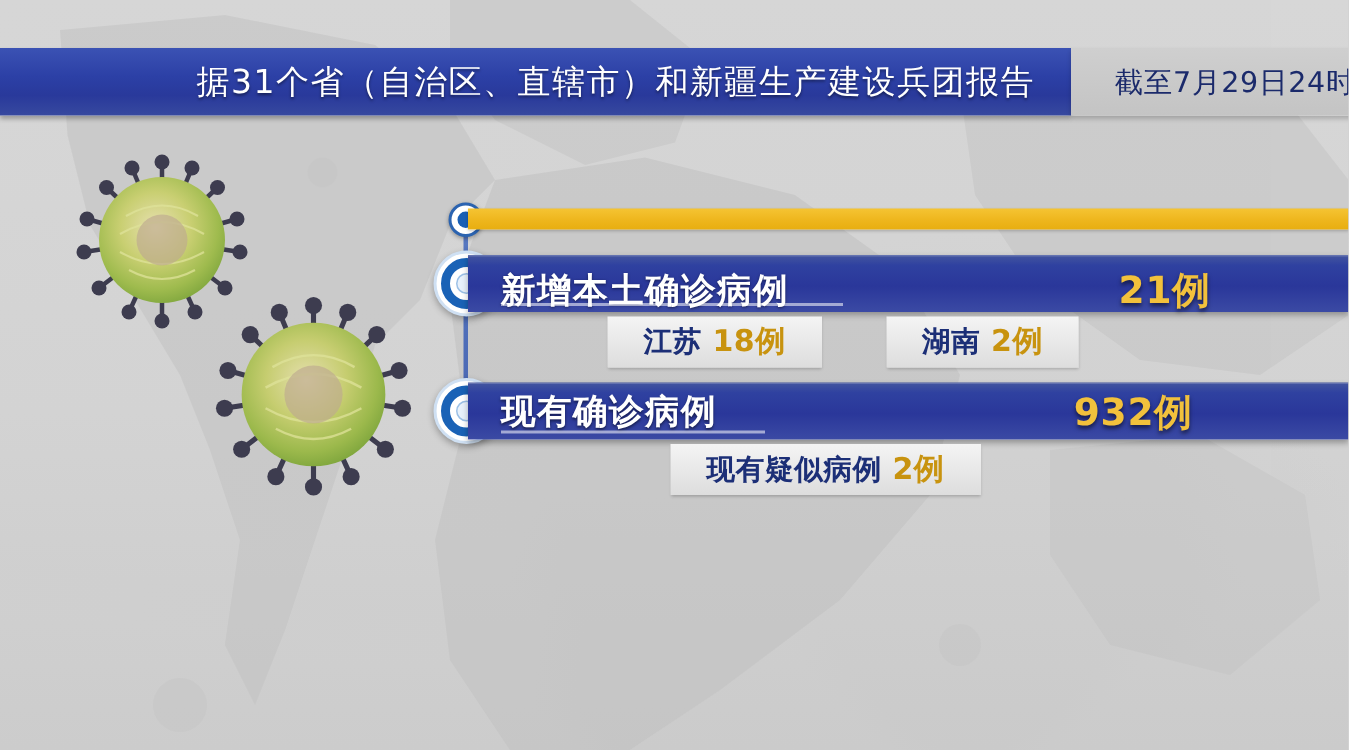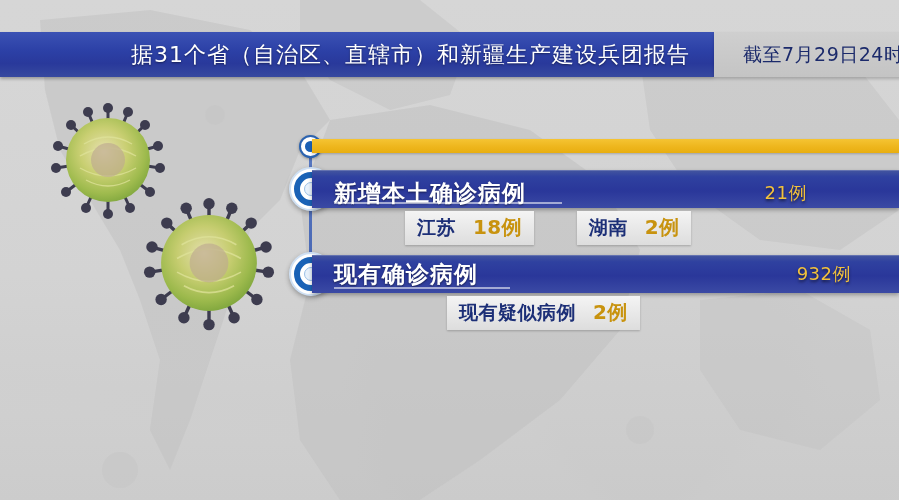--- a/index.html
+++ b/index.html
@@ -94,44 +94,44 @@
 
   
   .band{
     position:absolute;right:0;height:38px;
     background:linear-gradient(180deg,#44569f 0%,#2f41a0 18%,#2a379a 55%,#3b4aa4 100%);
     box-shadow:0 2px 4px rgba(0,0,0,.3), inset 0 1px 0 rgba(255,255,255,.18);
     display:flex;align-items:center;justify-content:space-between;
     box-sizing:border-box;
   }
   .band-1{left:312px;top:170px;padding:8px 92px 0 22px;}
-  .band-2{left:312px;top:255px;padding:0 48px 0 22px;}
+  .band-2{left:312px;top:255px;padding:0 104px 0 22px;}
   .band .label{
     color:#ffffff;font-size:23px;font-weight:bold;letter-spacing:1px;
     text-shadow:0 1px 2px rgba(0,0,0,.5);white-space:nowrap;
   }
   .band .value{
-    color:#f2c13c;font-size:18px;font-weight:normal;letter-spacing:.5px;
+    color:#f2c13c;font-size:25px;font-weight:bold;letter-spacing:.5px;
     text-shadow:0 2px 3px rgba(0,0,0,.55);white-space:nowrap;
   }
   .band .underline{
     position:absolute;left:22px;bottom:4px;height:2px;background:rgba(255,255,255,.55);
   }
   .ul-1{width:228px;}
   .ul-2{width:176px;}
 
   
   .pill-row{position:absolute;display:flex;align-items:center;}
   .pill-row-1{left:405px;top:211px;gap:43px;}
   .pill-row-2{left:447px;top:296px;gap:33px;}
   .pill{
     background:linear-gradient(180deg,#f4f4f4 0%,#e9e9e9 48%,#dddddd 100%);
     box-shadow:0 1px 2px rgba(0,0,0,.22);
-    padding:3px 12px 4px;
-    display:flex;align-items:baseline;gap:17px;
+    padding:3px 24px 4px;
+    display:flex;align-items:baseline;gap:7px;
     white-space:nowrap;
   }
   .pill .pname{color:#1c2f77;font-size:19px;font-weight:bold;letter-spacing:.5px;}
   .pill .pval{color:#c8930f;font-size:20px;font-weight:bold;letter-spacing:.3px;}
 </style>
 </head>
 <body>
 
 <div id="stage">
 

